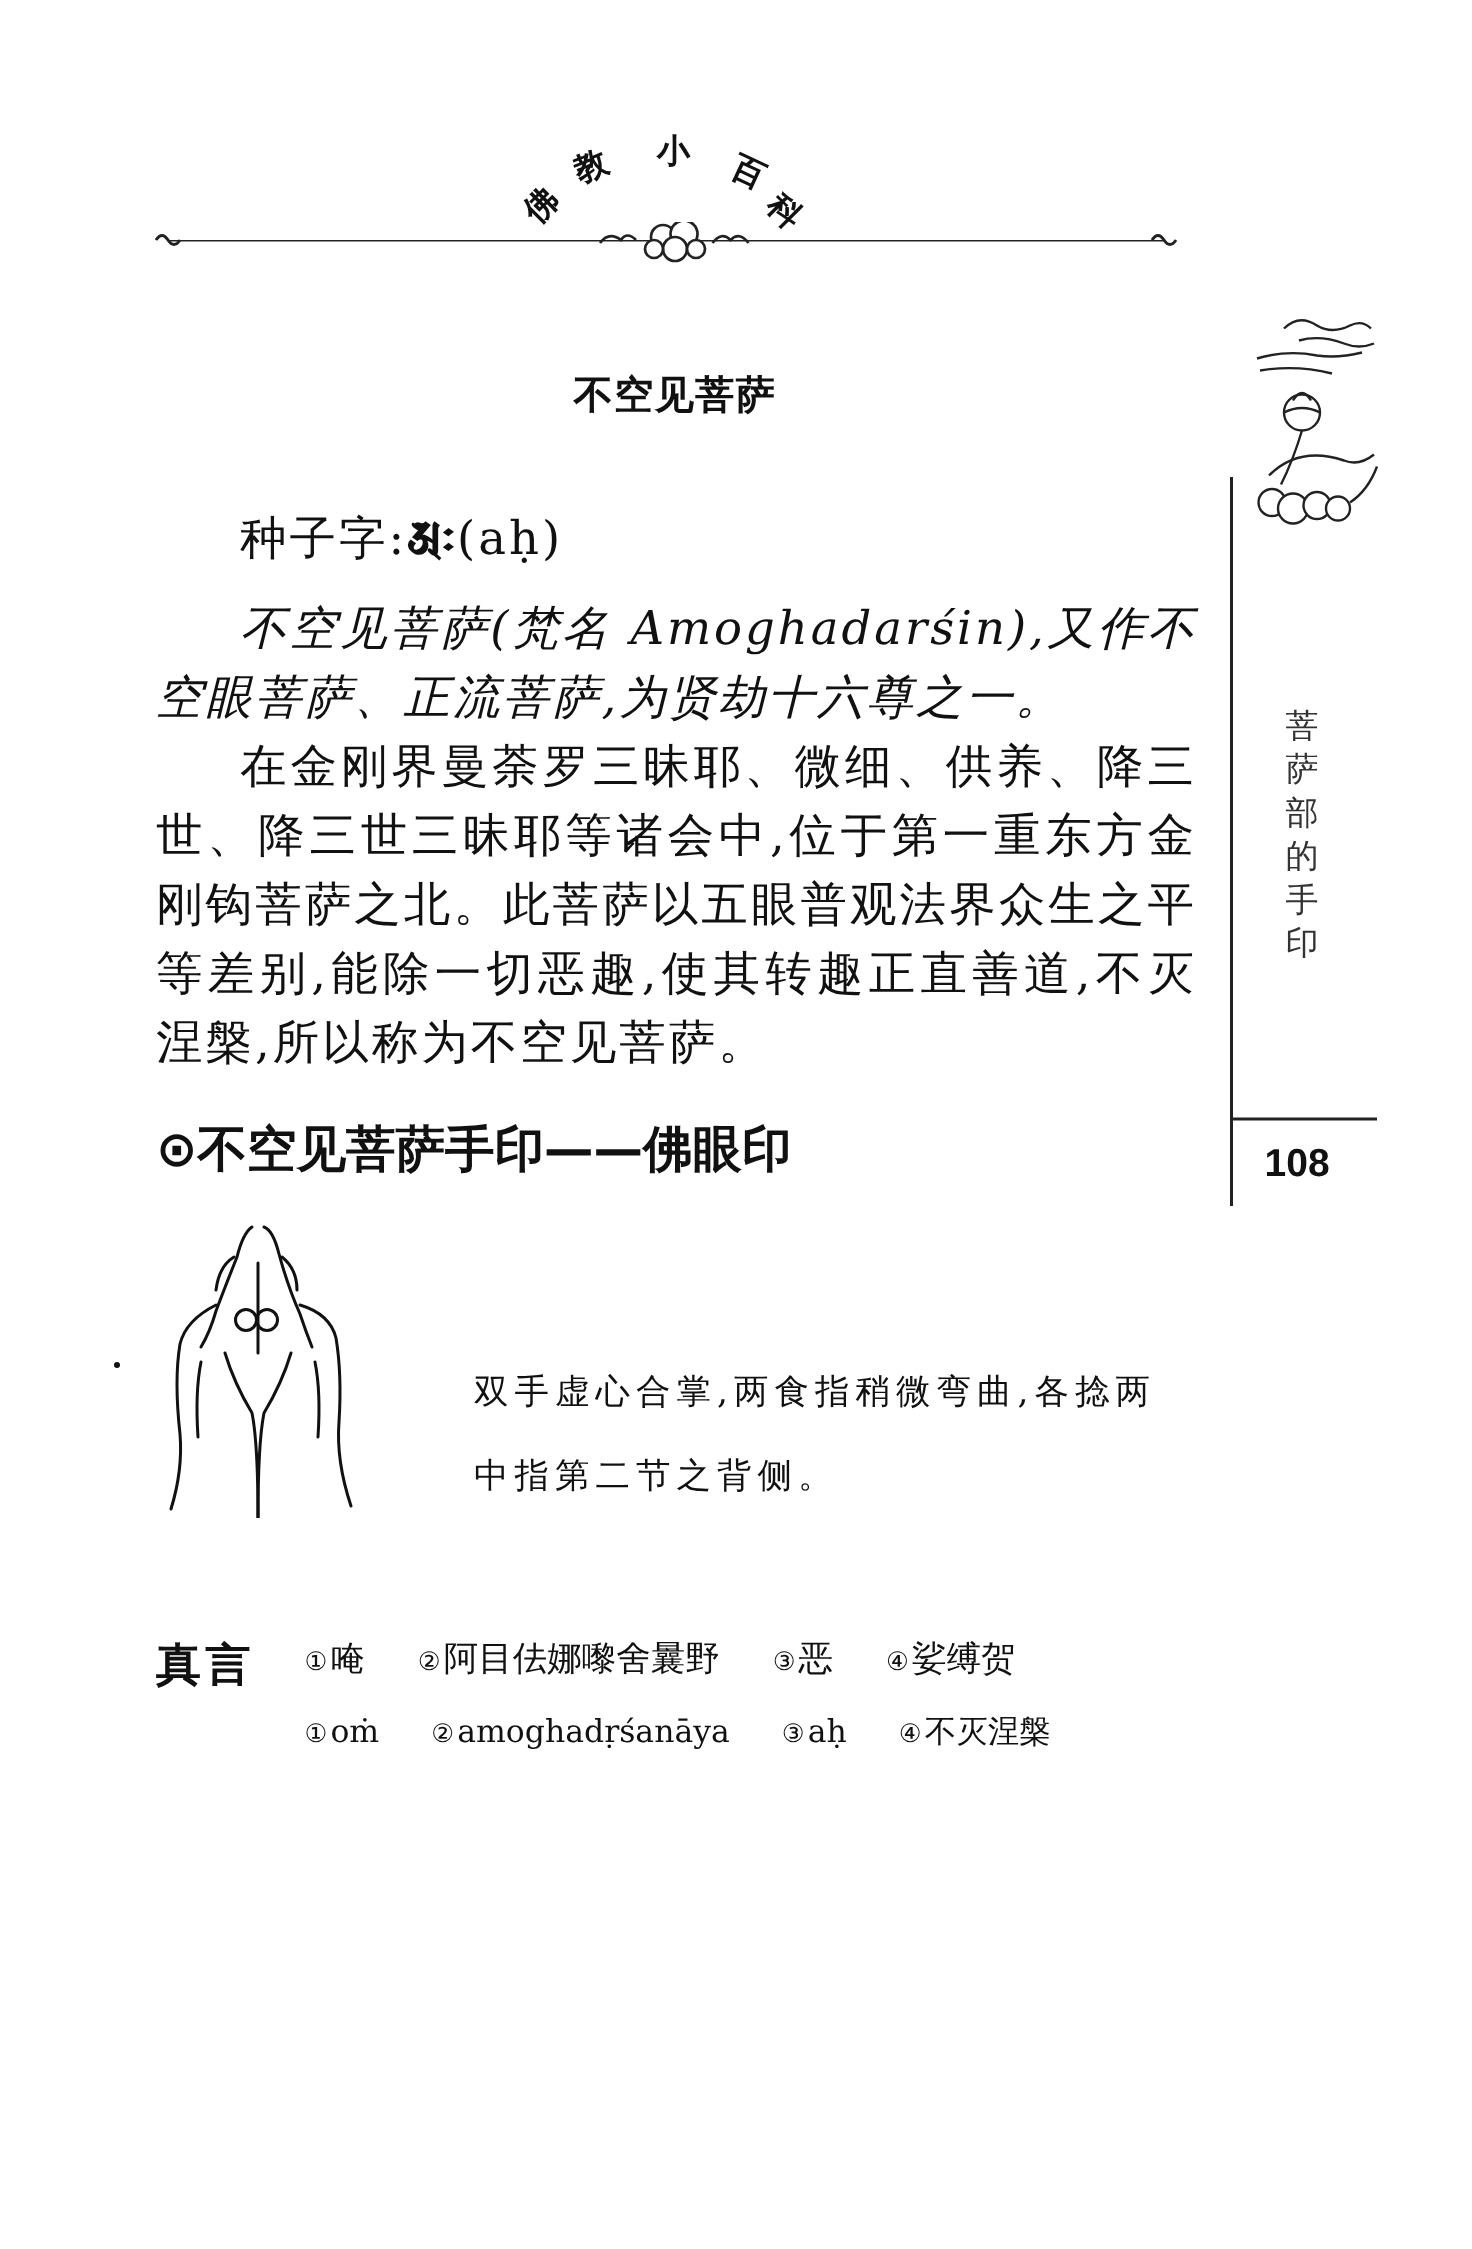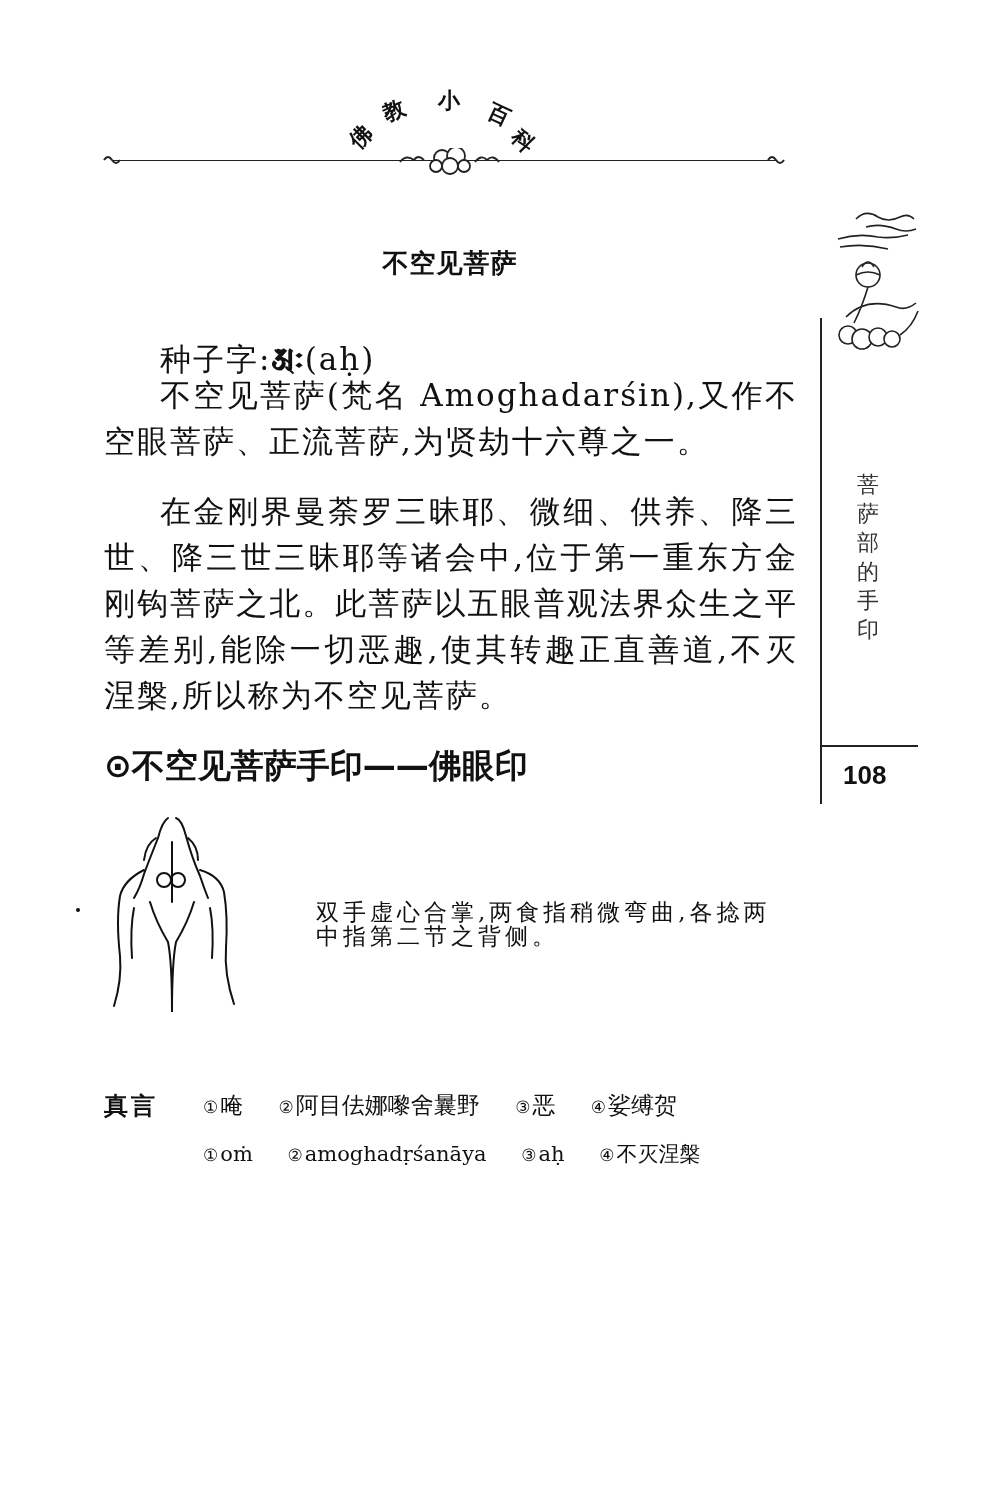--- a/index.html
+++ b/index.html
@@ -4,22 +4,22 @@
 <style>
   html, body { margin:0; padding:0; background:#ffffff; }
   body { width:981px; height:1499px; position:relative; overflow:hidden; color:#111; font-family:"DejaVu Serif", serif; }
   .abs { position:absolute; }
   .series-arc { position:absolute; left:0; top:0; width:981px; height:200px; }
   .series-char { position:absolute; font-family:"DejaVu Sans", sans-serif; font-weight:bold; font-size:22px; color:#111; }
   .header-rule { position:absolute; left:112px; top:160px; width:664px; height:1px; background:#222; }
   .title { position:absolute; left:0; width:900px; top:246px; text-align:center; font-family:"DejaVu Sans", sans-serif; font-size:26px; font-weight:bold; letter-spacing:1px; }
   .para { position:absolute; left:104px; width:694px; font-size:31px; line-height:46px; text-align:justify; letter-spacing:2px; }
   .section-head { position:absolute; left:104px; top:744px; font-family:"DejaVu Sans", sans-serif; font-weight:bold; font-size:33px; }
-  .desc { position:absolute; left:316px; top:900px; width:480px; font-size:23px; line-height:24px; letter-spacing:4px; }
-  .mantra-label { position:absolute; left:104px; top:1090px; font-family:"DejaVu Sans", sans-serif; font-weight:bold; font-size:24px; letter-spacing:3px; }
+  .desc { position:absolute; left:316px; top:900px; width:480px; font-size:23px; line-height:56px; letter-spacing:4px; }
+  .mantra-label { position:absolute; left:104px; top:1090px; font-family:"DejaVu Sans", sans-serif; font-weight:bold; font-size:30px; letter-spacing:3px; }
   .mantra-row { position:absolute; left:190px; font-size:23px; white-space:nowrap;margin-left:13px; }
   .mantra-row span.item { margin-right:28px; }
   .num { font-size:17px; margin-right:2px; }
   .side-rule-v { position:absolute; left:820px; top:318px; width:2px; height:486px; background:#222; }
   .side-rule-h { position:absolute; left:820px; top:745px; width:98px; height:2px; background:#222; }
   .side-text { position:absolute; left:850px; top:470px; width:36px; font-family:"DejaVu Sans", sans-serif; font-size:22px; line-height:29px; color:#333; text-align:center; font-weight:200; }
   .page-num { position:absolute; left:843px; top:760px; font-family:"Liberation Sans", sans-serif; font-weight:bold; font-size:26px; }
   .stray-dot { position:absolute; left:76px; top:908px; width:4px; height:4px; background:#111; border-radius:50%; }
 </style>
 </head>
@@ -79,21 +79,21 @@
 </div>
 <div class="side-rule-h"></div>
 <div class="page-num">108</div>
 
 <div class="title">不空见菩萨</div>
 
 <div class="para" style="top:336px;">
   <span style="margin-left:56px;">种子字:</span><span style="font-weight:bold;font-family:'DejaVu Sans',sans-serif;">𑖀𑖾</span><span>(aḥ)</span>
 </div>
 
-<div class="para" style="top:372px;text-indent:56px;">不空见菩萨(梵名 Amoghadarśin),又作不空眼菩萨、正流菩萨,为贤劫十六尊之一。</div>
+<div class="para" style="top:396px;text-indent:56px;font-style:italic;">不空见菩萨(梵名 Amoghadarśin),又作不空眼菩萨、正流菩萨,为贤劫十六尊之一。</div>
 <div class="para" style="top:488px;text-indent:56px;">在金刚界曼荼罗三昧耶、微细、供养、降三世、降三世三昧耶等诸会中,位于第一重东方金刚钩菩萨之北。此菩萨以五眼普观法界众生之平等差别,能除一切恶趣,使其转趣正直善道,不灭涅槃,所以称为不空见菩萨。</div>
 
 <div class="section-head">
   <span>⊙</span><span>不空见菩萨手印——佛眼印</span>
 </div>
 
 <svg class="abs" style="left:104px;top:812px;" width="150" height="200">
   <g stroke="#111" stroke-width="2" fill="none" stroke-linecap="round">
     <path d="M64 6 q-6 4 -10 20 q-8 20 -14 36 q-4 14 -10 24"></path>
     <path d="M72 6 q6 2 10 18 q6 22 14 40 q4 12 8 22"></path>

